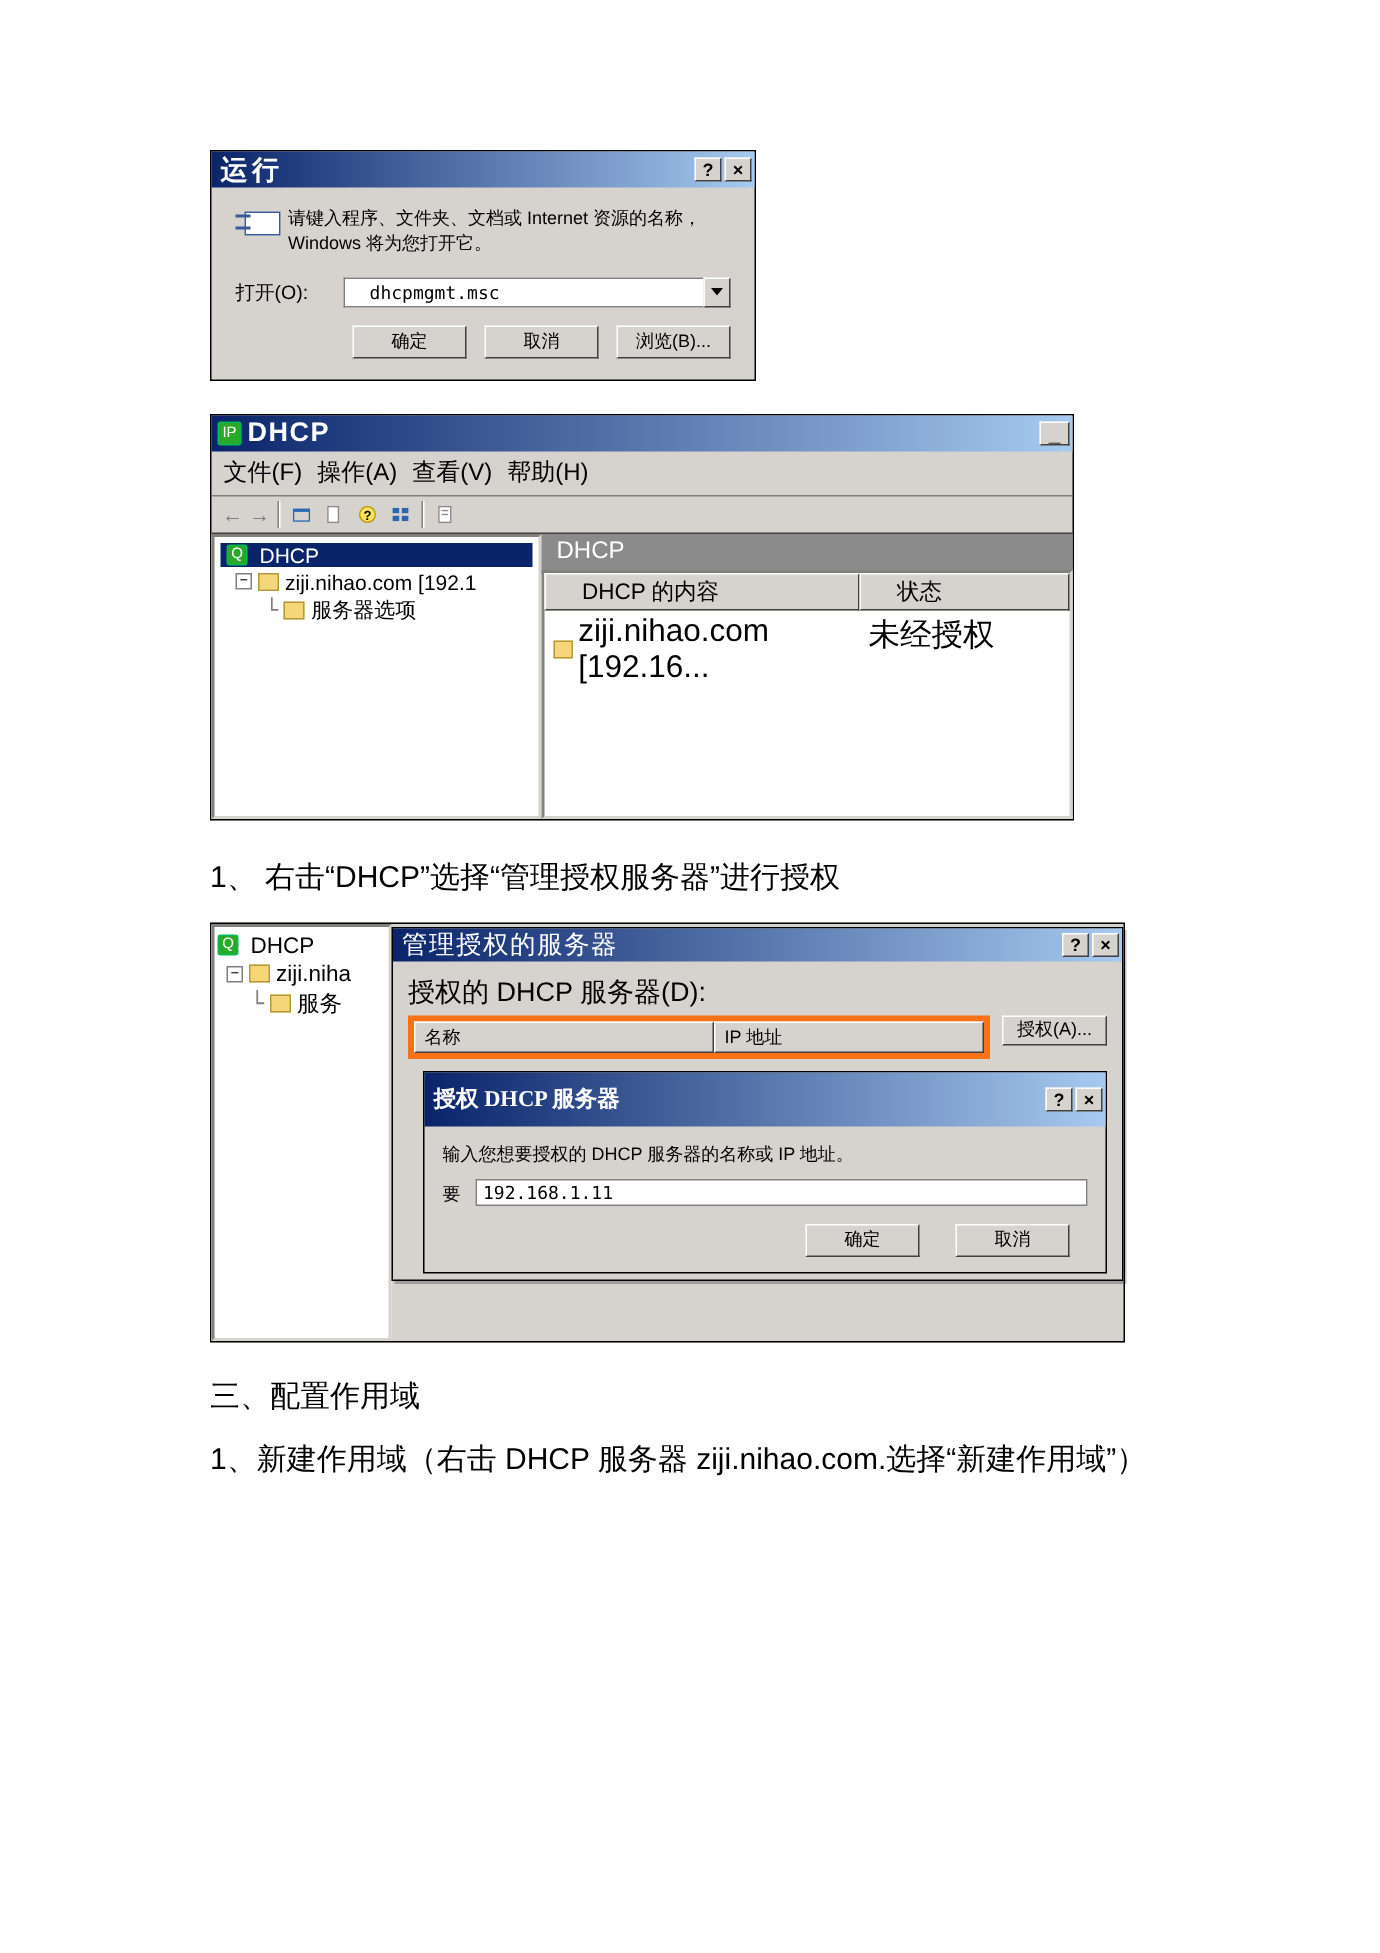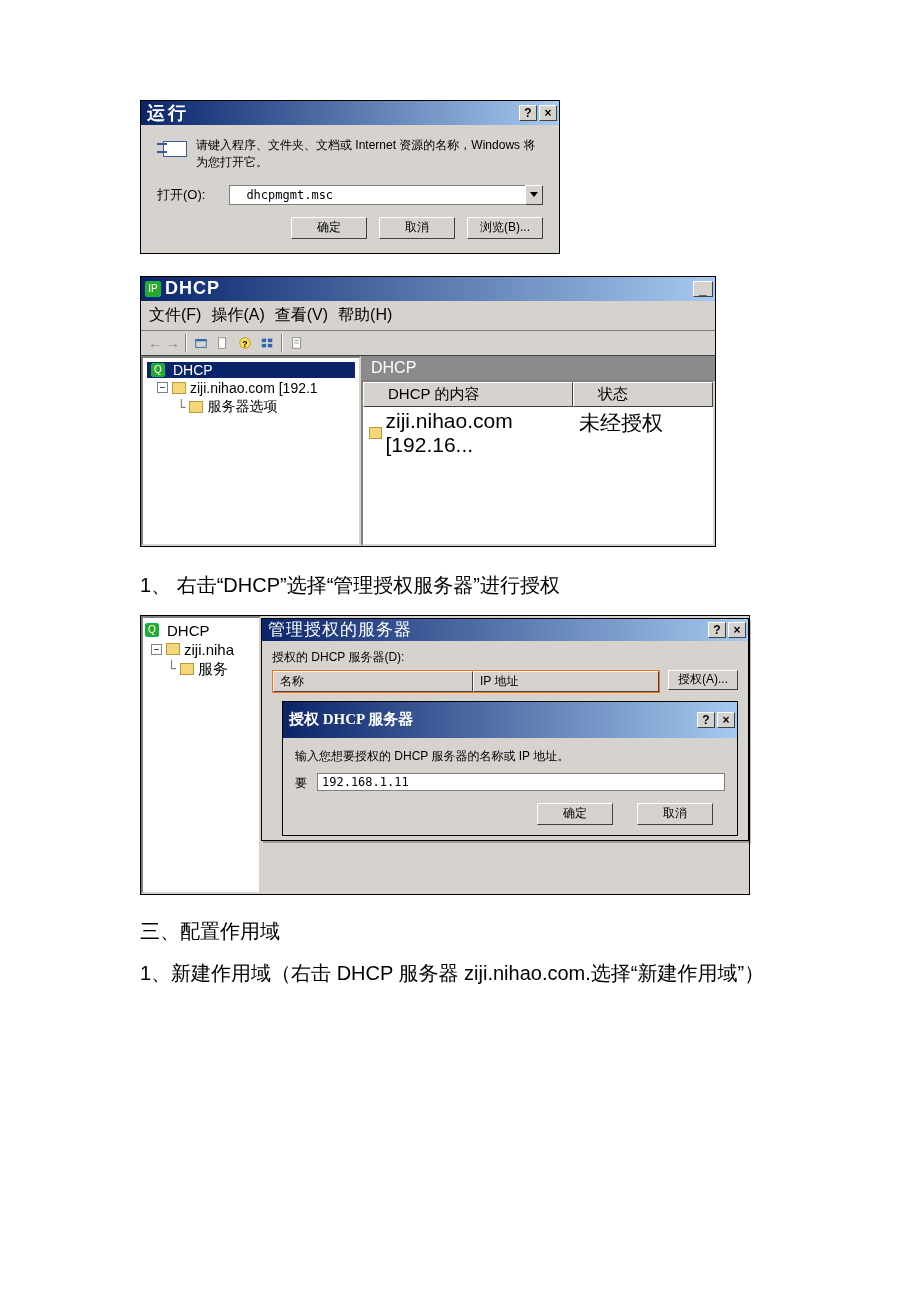--- a/index.html
+++ b/index.html
@@ -1,20 +1,20 @@
 <!DOCTYPE html>
 <html><head>
 <meta charset="utf-8">
 <style>
   * { box-sizing: border-box; margin: 0; padding: 0; }
   body { background: #ffffff; font-family: "SimSun", "宋体", sans-serif; font-size: 14px; color: #000; width: 920px; }
   .page { padding: 100px 140px 100px 140px; }
 
   
-  .run-dialog { width: 420px; border: 1px solid #000; background: #d6d3ce; margin-bottom: 22px; }
+  .run-dialog { width: 364px; border: 1px solid #000; background: #d6d3ce; margin-bottom: 22px; }
   .run-title { display: flex; align-items: center; background: linear-gradient(to right, #0a246a, #a6caf0); height: 24px; padding: 0 2px 0 6px; }
   .run-title-text { flex: 1; color: #fff; font-weight: bold; letter-spacing: 3px; font-size: 18px; }
   .title-btn { width: 18px; height: 16px; background: #d6d3ce; border: 1px solid #fff; border-right-color:#404040; border-bottom-color:#404040; margin-left: 2px; display:flex; align-items:center; justify-content:center; font: bold 12px/1 Arial; }
   .run-body { padding: 12px 16px 14px 16px; }
   .run-msg-row { display:flex; align-items:flex-start; gap:12px; margin-bottom:14px; }
   .run-icon { width:32px; height:24px; position:relative; }
   .run-icon-rect { position:absolute; left:6px; top:4px; width:24px; height:16px; border:1px solid #3b5998; background:#fff; }
   .run-icon-lines { position:absolute; left:0; top:6px; width:10px; height:10px; border-top:2px solid #3b5998; border-bottom:2px solid #3b5998; }
   .run-msg { font-size:12px; line-height:1.4; }
   .run-open-row { display:flex; align-items:center; gap:24px; margin-bottom:12px; }
@@ -58,22 +58,22 @@
   .instr { font-size:20px; line-height:1.6; margin:10px 0 14px 0; }
   .heading { font-size:20px; line-height:1.6; margin:14px 0 10px 0; }
 
   
   .mmc2 { width:610px; border:1px solid #000; background:#d6d3ce; position:relative; height:280px; margin-bottom:20px; }
   .mmc2-tree { position:absolute; left:0; top:0; width:120px; background:#fff; border:2px inset #d6d3ce; padding:4px 2px; font-family:Tahoma,sans-serif; font-size:15px; height:100%; }
   .auth-dialog { position:absolute; left:120px; top:2px; width:488px; border:1px solid #000; background:#d6d3ce; box-shadow:2px 2px 0 rgba(0,0,0,0.25); }
   .auth-title { display:flex; align-items:center; background:linear-gradient(to right,#0a246a,#a6caf0); height:22px; padding:0 2px 0 6px; }
   .auth-title-text { flex:1; color:#fff; font-size:17px; font-family: "SimSun"; letter-spacing:1px; }
   .auth-body { padding:8px 10px 4px 10px; }
-  .auth-label { font-size:12px; margin-bottom:4px; }
-  .grid-head { display:flex; background:#d6d3ce; border:1px solid #f97316; }
+  .auth-label { font-size:18px; margin-bottom:4px; }
+  .grid-head { display:flex; background:#d6d3ce; border:4px solid #f97316; }
   .grid-head .gh { border:1px solid #fff; border-right-color:#404040; border-bottom-color:#404040; padding:1px 6px; font-size:12px; }
   .gh-name { width:200px; } .gh-ip { flex:1; }
   .auth-btn { min-width:70px; height:20px; margin-left:8px; }
   .grid-row-wrap { display:flex; align-items:flex-start; gap:0; }
   .sub-dialog { border:1px solid #000; background:#d6d3ce; margin-top:8px; margin-left:10px; width:456px; }
   .sub-title { display:flex; align-items:center; background:linear-gradient(to right,#0a246a,#a6caf0); height:36px; padding:0 2px 0 6px; }
   .sub-title-text { flex:1; color:#fff; font-weight:bold; font-size:15px; font-family: "SimSun"; }
   .sub-body { padding:10px 12px 10px 12px; }
   .sub-msg { font-size:12px; margin-bottom:8px; }
   .sub-label { font-size:12px; margin-bottom:2px; }

